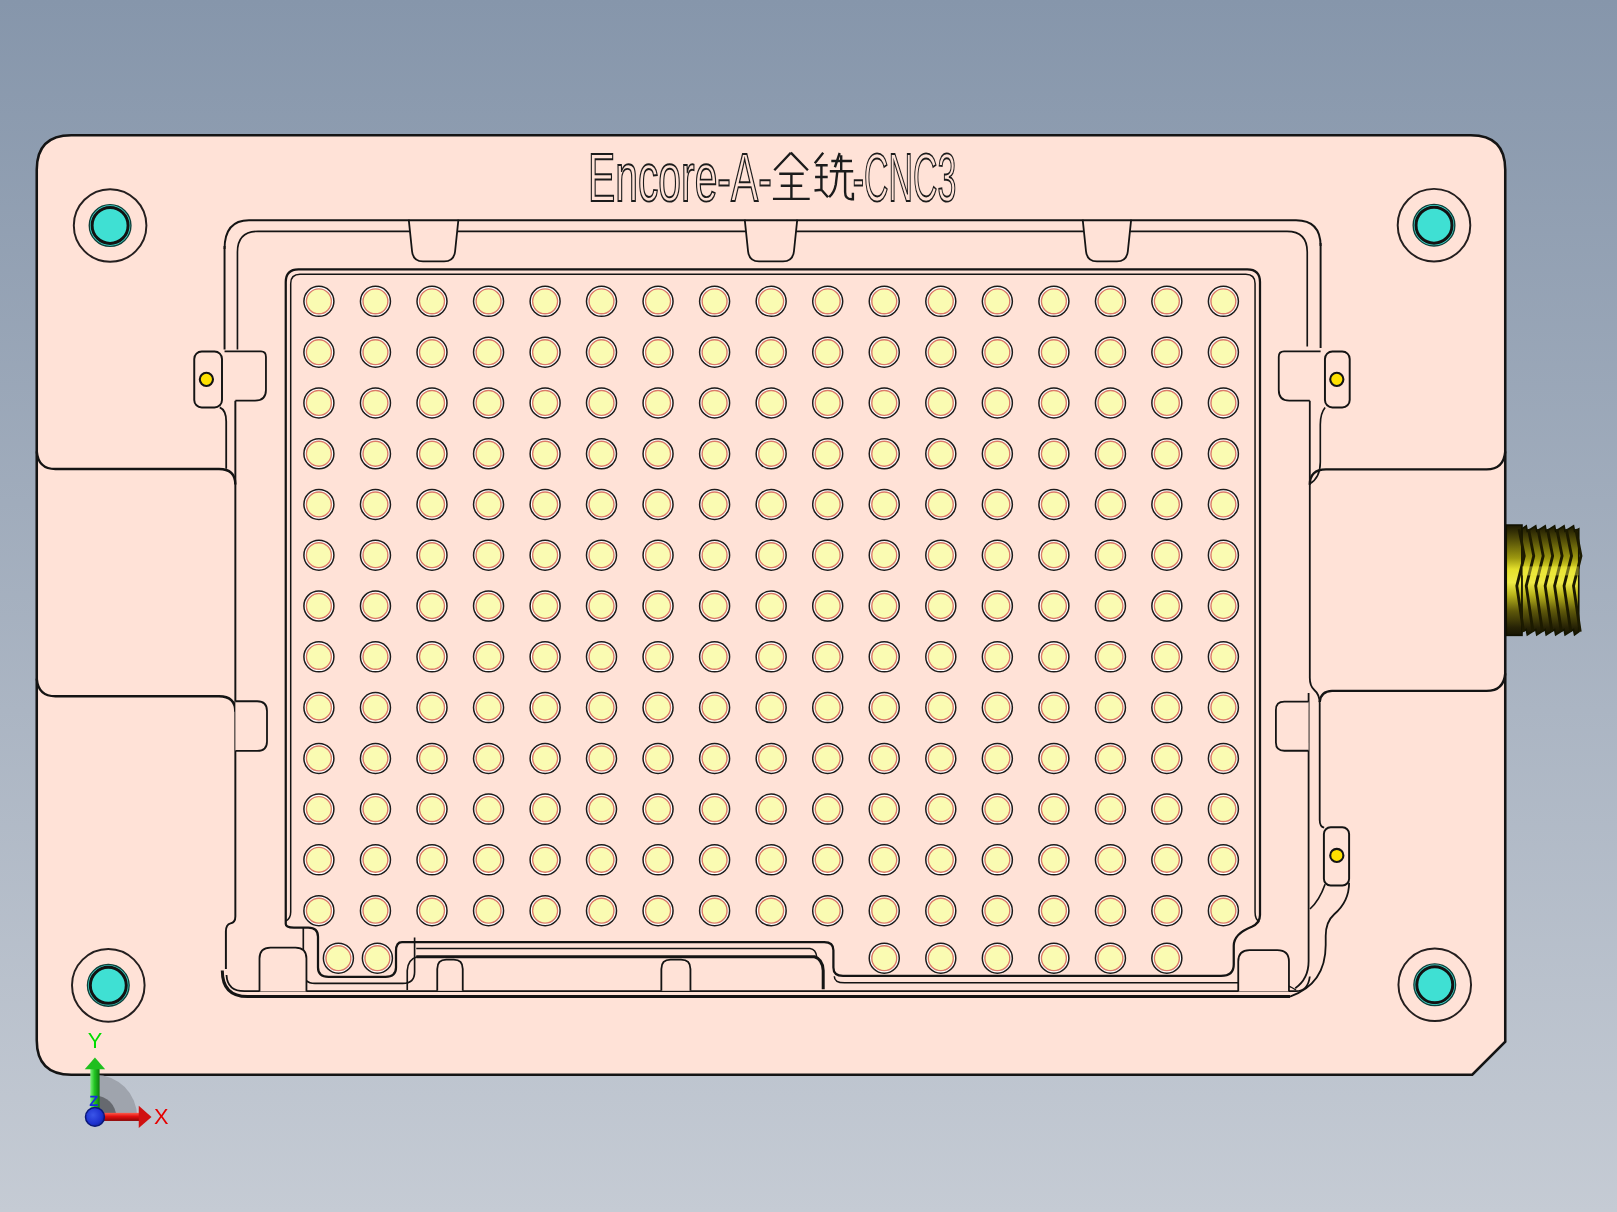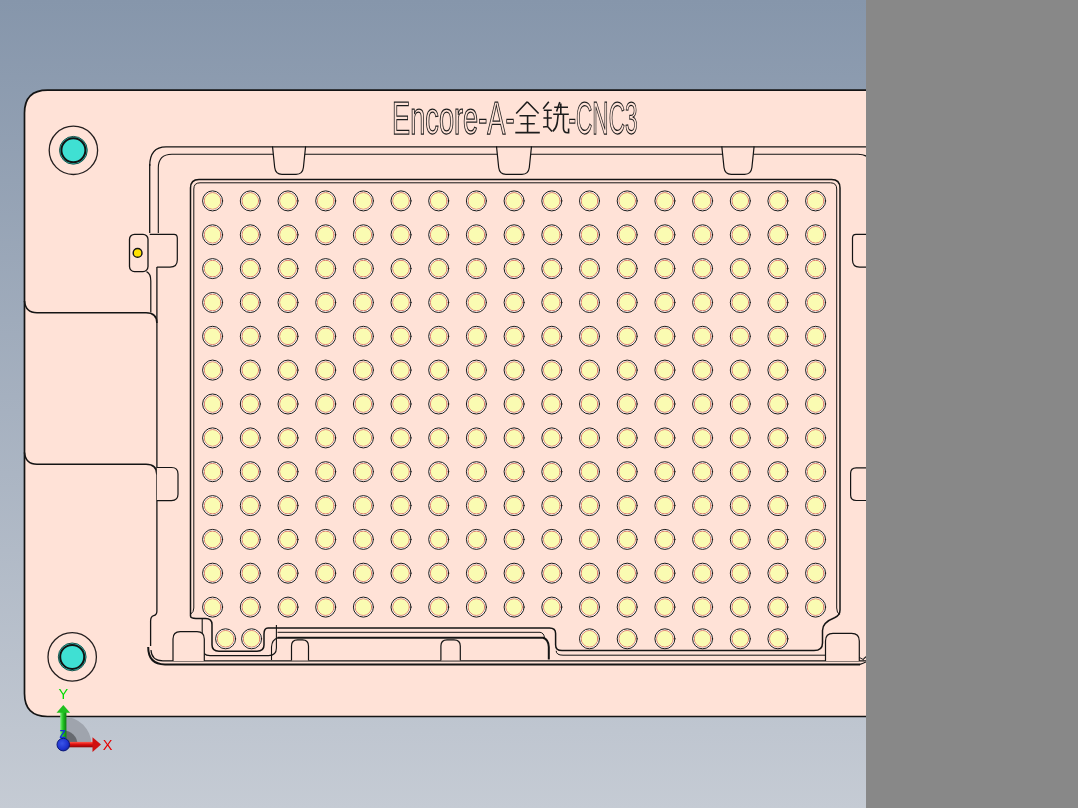--- a/index.html
+++ b/index.html
@@ -1,15 +1,15 @@
 <!DOCTYPE html>
 <html><head><meta charset="utf-8"><style>
 html,body{margin:0;padding:0;background:#888;}
 *{font-family:"Liberation Sans", sans-serif;}
-#stage{position:relative;width:866px;height:808px;overflow:hidden;text-align:center;}
+#stage{position:relative;width:1078px;height:808px;overflow:hidden;text-align:center;}
 </style></head><body>
 <div id="stage">
 <svg width="1078" height="808" viewBox="0 0 1078 808" shape-rendering="geometricPrecision">
 <defs>
 <linearGradient id="bgg" x1="0" y1="0" x2="0" y2="1">
  <stop offset="0" stop-color="#8696AB"></stop>
  <stop offset="1" stop-color="#C5CBD4"></stop>
 </linearGradient>
 <linearGradient id="gold" x1="0" y1="0" x2="0" y2="1">
  <stop offset="0" stop-color="#1A1702"></stop>

